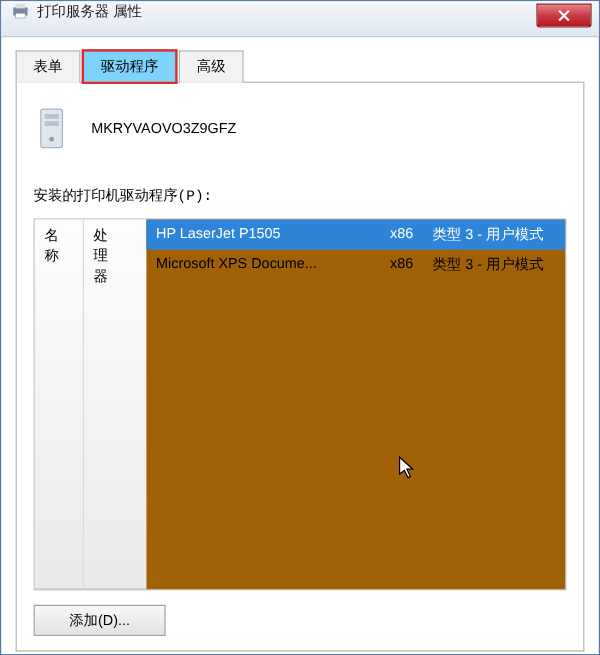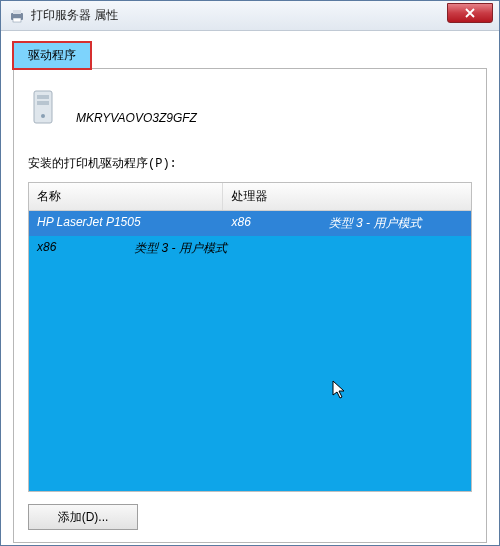--- a/index.html
+++ b/index.html
@@ -1,39 +1,39 @@
 <!DOCTYPE html>
 <html><head>
 <meta charset="utf-8">
 <style>
   * { box-sizing: border-box; margin: 0; padding: 0; font-family: "Microsoft YaHei", Tahoma, sans-serif; font-size: 12px; }
   body { background: #fff; width: 500px; height: 546px; position: relative; }
   .window { width: 500px; height: 546px; border: 1px solid #5a7aa0; background: #fff; overflow: hidden; }
-  .titlebar { height: 30px; background: linear-gradient(to bottom, #f4f7fb 0%, #e1e8f0 100%); display: flex; align-items: center; padding-left: 8px; border-bottom: 1px solid #c0c9d4; position: relative; }
+  .titlebar { height: 30px; background: linear-gradient(to bottom, #f4f7fb 0%, #e1e8f0 100%); display: flex; padding-left: 8px; border-bottom: 1px solid #c0c9d4; position: relative; }
   .titlebar-icon { width: 16px; height: 16px; margin-right: 6px; display: inline-flex; align-items: center; justify-content: center; }
   .titlebar-text { color: #1a1a1a; }
   .close-btn { position: absolute; right: 6px; top: 2px; width: 46px; height: 20px; background: linear-gradient(to bottom, #e68086 0%, #c93b44 50%, #b31720 100%); border: 1px solid #832127; border-radius: 0 0 3px 3px; display: flex; align-items: center; justify-content: center; color: #fff; cursor: pointer; }
   .client { padding: 10px 12px 12px 12px; height: calc(100% - 30px); }
   .tabstrip { display: flex; border-bottom: 1px solid #b7b7b7; margin-bottom: 0; }
   .tab { padding: 4px 14px; border: 1px solid #b7b7b7; border-bottom: none; background: #f2f2f2; margin-right: 2px; cursor: pointer; position: relative; top: 1px; }
   .tab.active { background: #7dd3fc; border-bottom: 1px solid #fff; }
   .tab.highlighted { outline: 2px solid #d62f2f; outline-offset: -1px; }
   .pane { border: 1px solid #b7b7b7; border-top: none; height: 474px; padding: 16px 14px 12px 14px; display: flex; flex-direction: column; }
-  .server-row { display: flex; align-items: flex-end; gap: 18px; margin-bottom: 30px; margin-top: 4px; font-style: italic; }
+  .server-row { display: flex; align-items: center; gap: 18px; margin-bottom: 30px; margin-top: 4px; }
   .server-icon { width: 30px; height: 36px; display: inline-flex; }
   .section-label { margin-bottom: 10px; font-family: Liberation Mono, monospace; }
-  .driver-list { border: 1px solid #bfbfbf; flex: 1; display: flex; flex-direction: column; }
+  .driver-list { border: 1px solid #bfbfbf; flex: 1; display: flex; flex-direction: row; }
   .driver-header { display: flex; background: linear-gradient(to bottom, #fdfdfd, #eaeaea); border-bottom: 1px solid #cfcfcf; }
   .col { padding: 5px 8px; }
   .col-name { width: 44%; }
-  .col-proc { width: 22%; }
+  .col-proc { width: 22%; text-align: right; }
   .col-type { width: 34%; }
   .driver-header .col { border-right: 1px solid #dcdcdc; }
   .driver-header .col:last-child { border-right: none; }
-  .driver-rows { flex: 1; background: #0ea5e9; font-style: italic; }
+  .driver-rows { flex: 1; background: #a16207; }
   .driver-row { display: flex; }
   .driver-row.selected { background: #2e84d8; color: #fff; }
   .driver-row .col { padding: 4px 8px; white-space: nowrap; overflow: hidden; text-overflow: ellipsis; }
   .button-row { display: flex; gap: 32px; margin-top: 12px; justify-content: space-between; }
   .btn { height: 26px; padding: 0 10px; border: 1px solid #9f9f9f; background: linear-gradient(to bottom, #f8f8f8, #e2e2e2); cursor: pointer; min-width: 110px; }
   .btn.highlighted { outline: 2px solid #d62f2f; outline-offset: 0; }
   .cursor { position: absolute; left: 332px; top: 380px; pointer-events: none; }
 </style>
 </head>
 <body>
@@ -50,21 +50,23 @@
     <span class="titlebar-text">打印服务器 属性</span>
     <div class="close-btn">
       <svg width="10" height="10" viewBox="0 0 10 10">
           <path d="M1 1 L9 9 M9 1 L1 9" stroke="#fff" stroke-width="1.8"></path>
         </svg>
     </div>
   </div>
 
   <div class="client">
     <div class="tabstrip">
+      <div class="tab">表单</div>
       <div class="tab active highlighted">驱动程序</div>
+      <div class="tab">高级</div>
     </div>
 
     <div class="pane">
       <div class="server-row">
         <span class="server-icon">
           <svg width="30" height="36" viewBox="0 0 30 36">
               <rect x="6" y="2" width="18" height="32" fill="#dfe6ec" stroke="#a6b3bf" rx="2"></rect>
               <rect x="9" y="6" width="12" height="4" fill="#b8c5d0"></rect>
               <rect x="9" y="12" width="12" height="4" fill="#b8c5d0"></rect>
               <circle cx="15" cy="27" r="2" fill="#8aa0b4"></circle>
@@ -80,20 +82,21 @@
           <div class="col col-name">名称</div>
           <div class="col col-proc">处理器</div>
         </div>
         <div class="driver-rows">
           <div class="driver-row selected">
             <div class="col col-name">HP LaserJet P1505</div>
             <div class="col col-proc">x86</div>
             <div class="col col-type">类型 3 - 用户模式</div>
           </div>
           <div class="driver-row">
+            <div class="col col-name">Microsoft XPS Docume...</div>
             <div class="col col-proc">x86</div>
             <div class="col col-type">类型 3 - 用户模式</div>
           </div>
         </div>
       </div>
 
       <div class="button-row">
         <button class="btn">添加(D)...</button>
       </div>
     </div>

